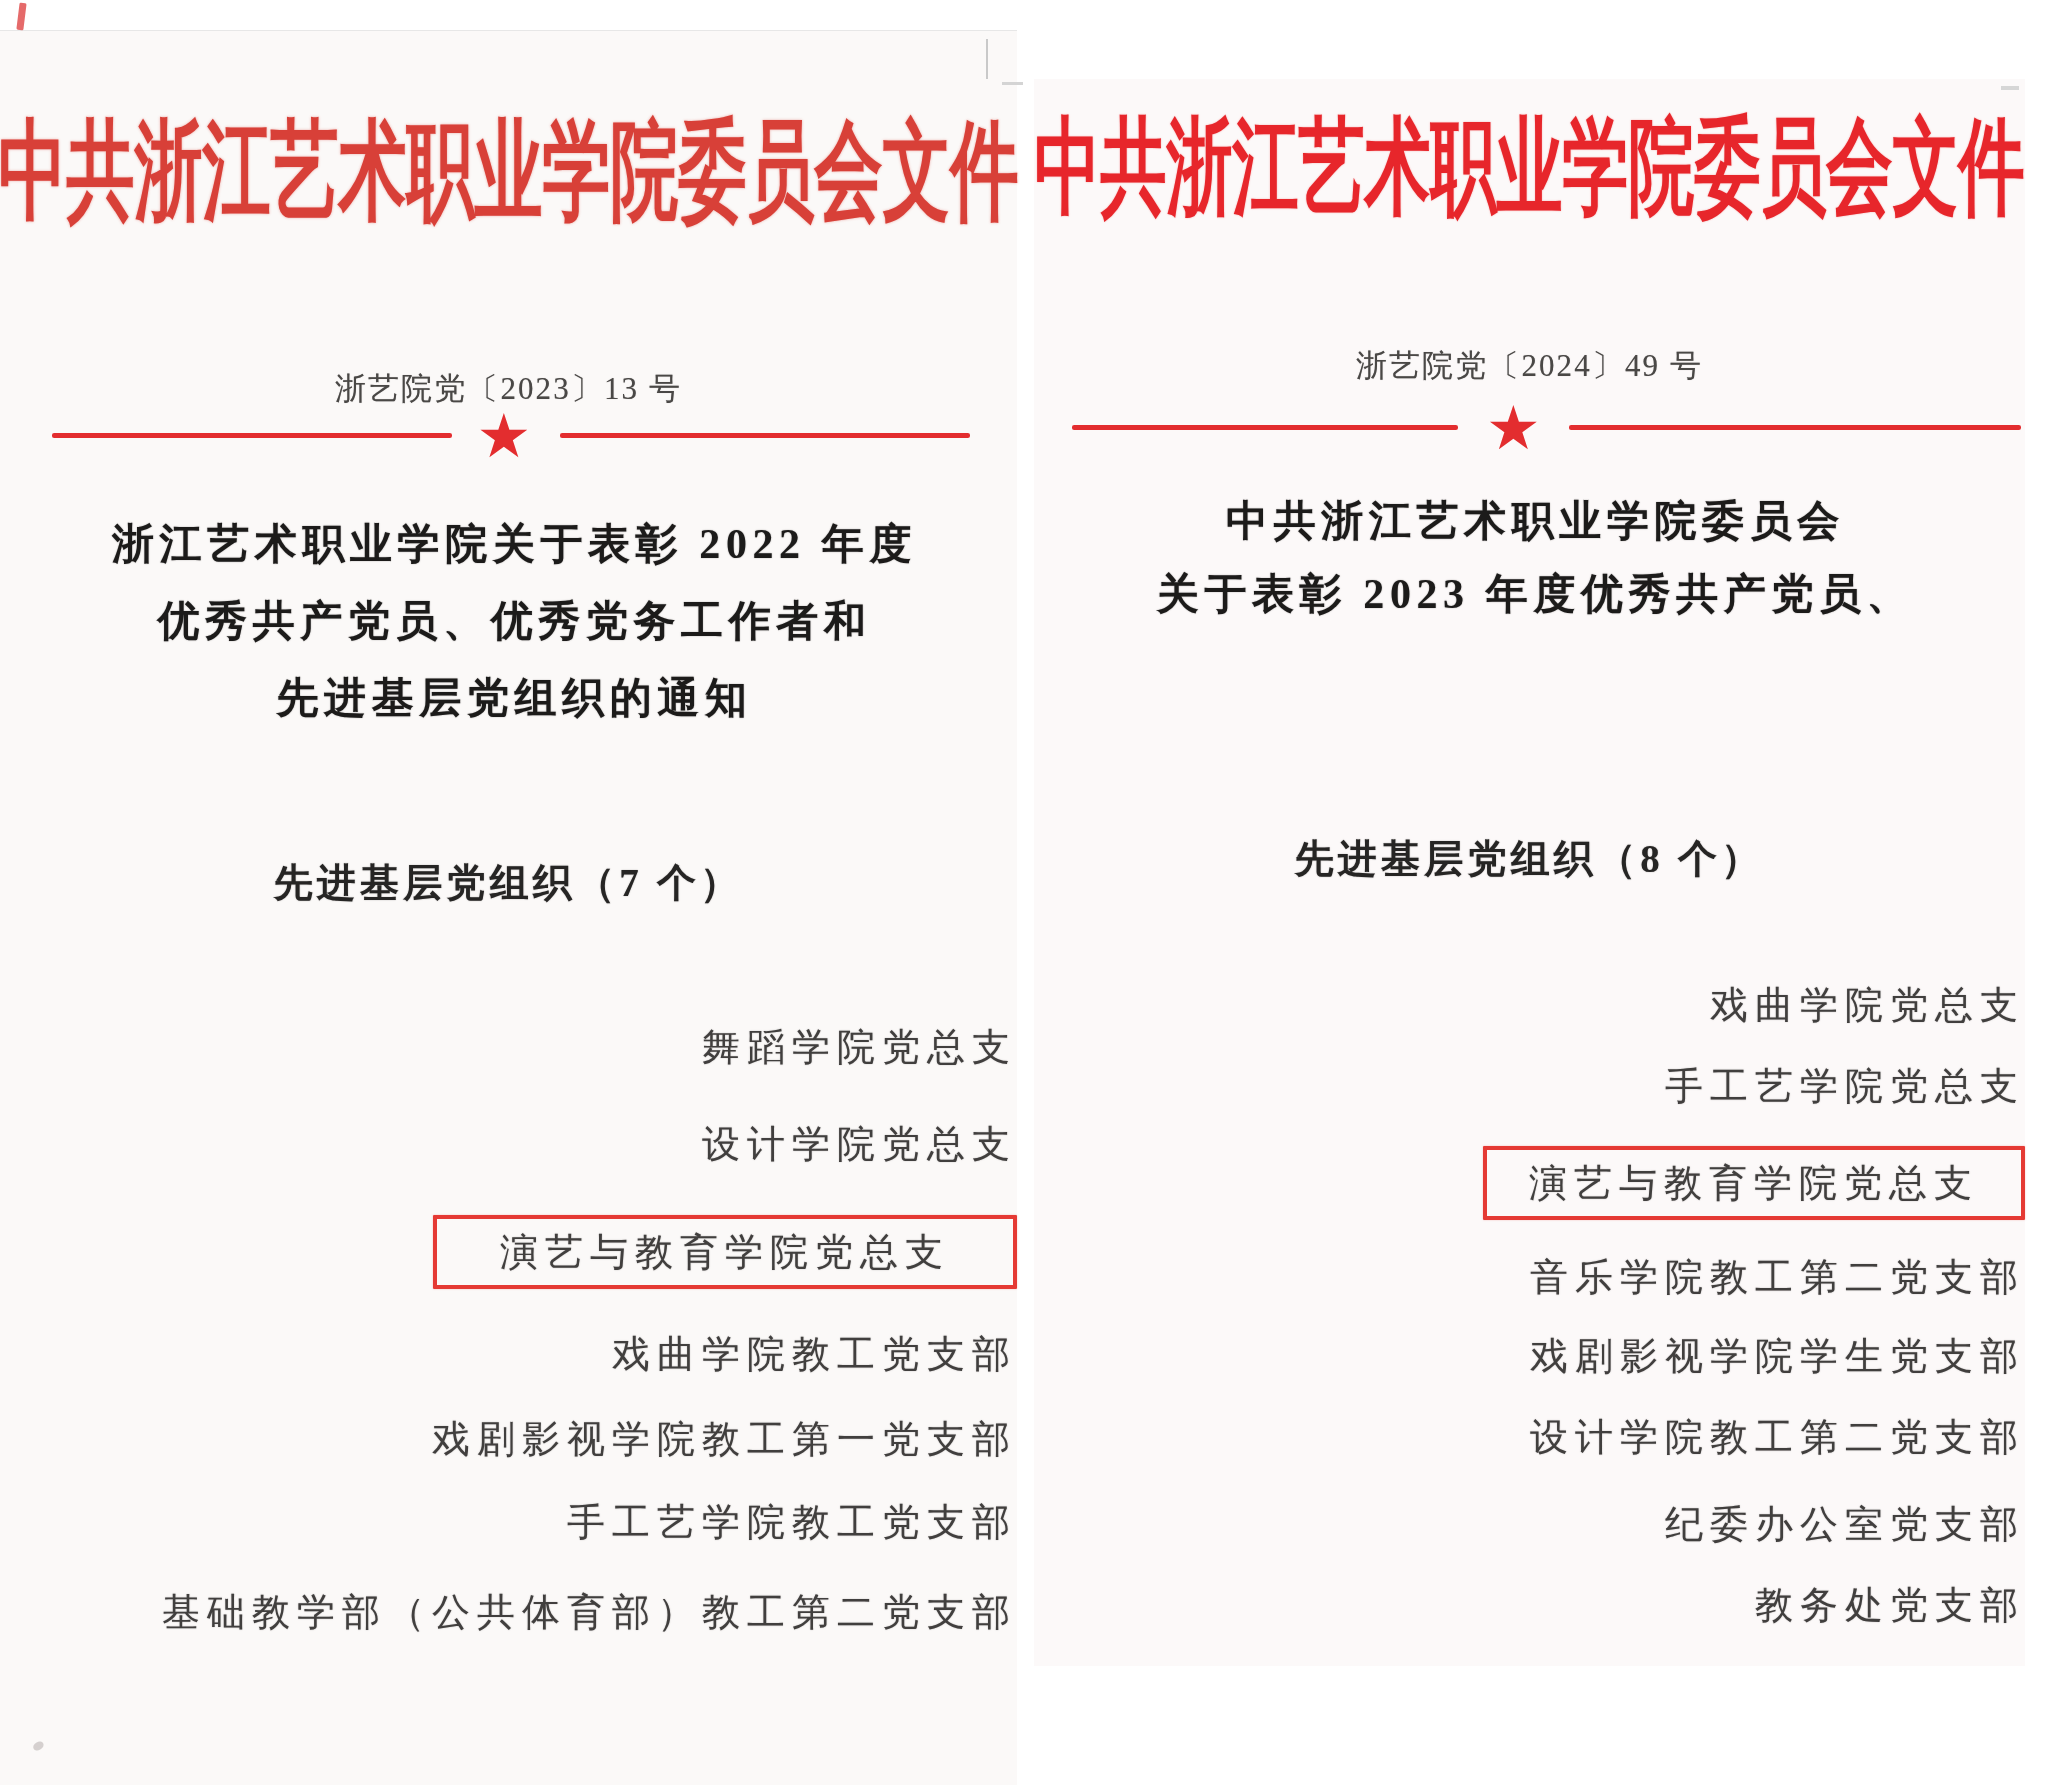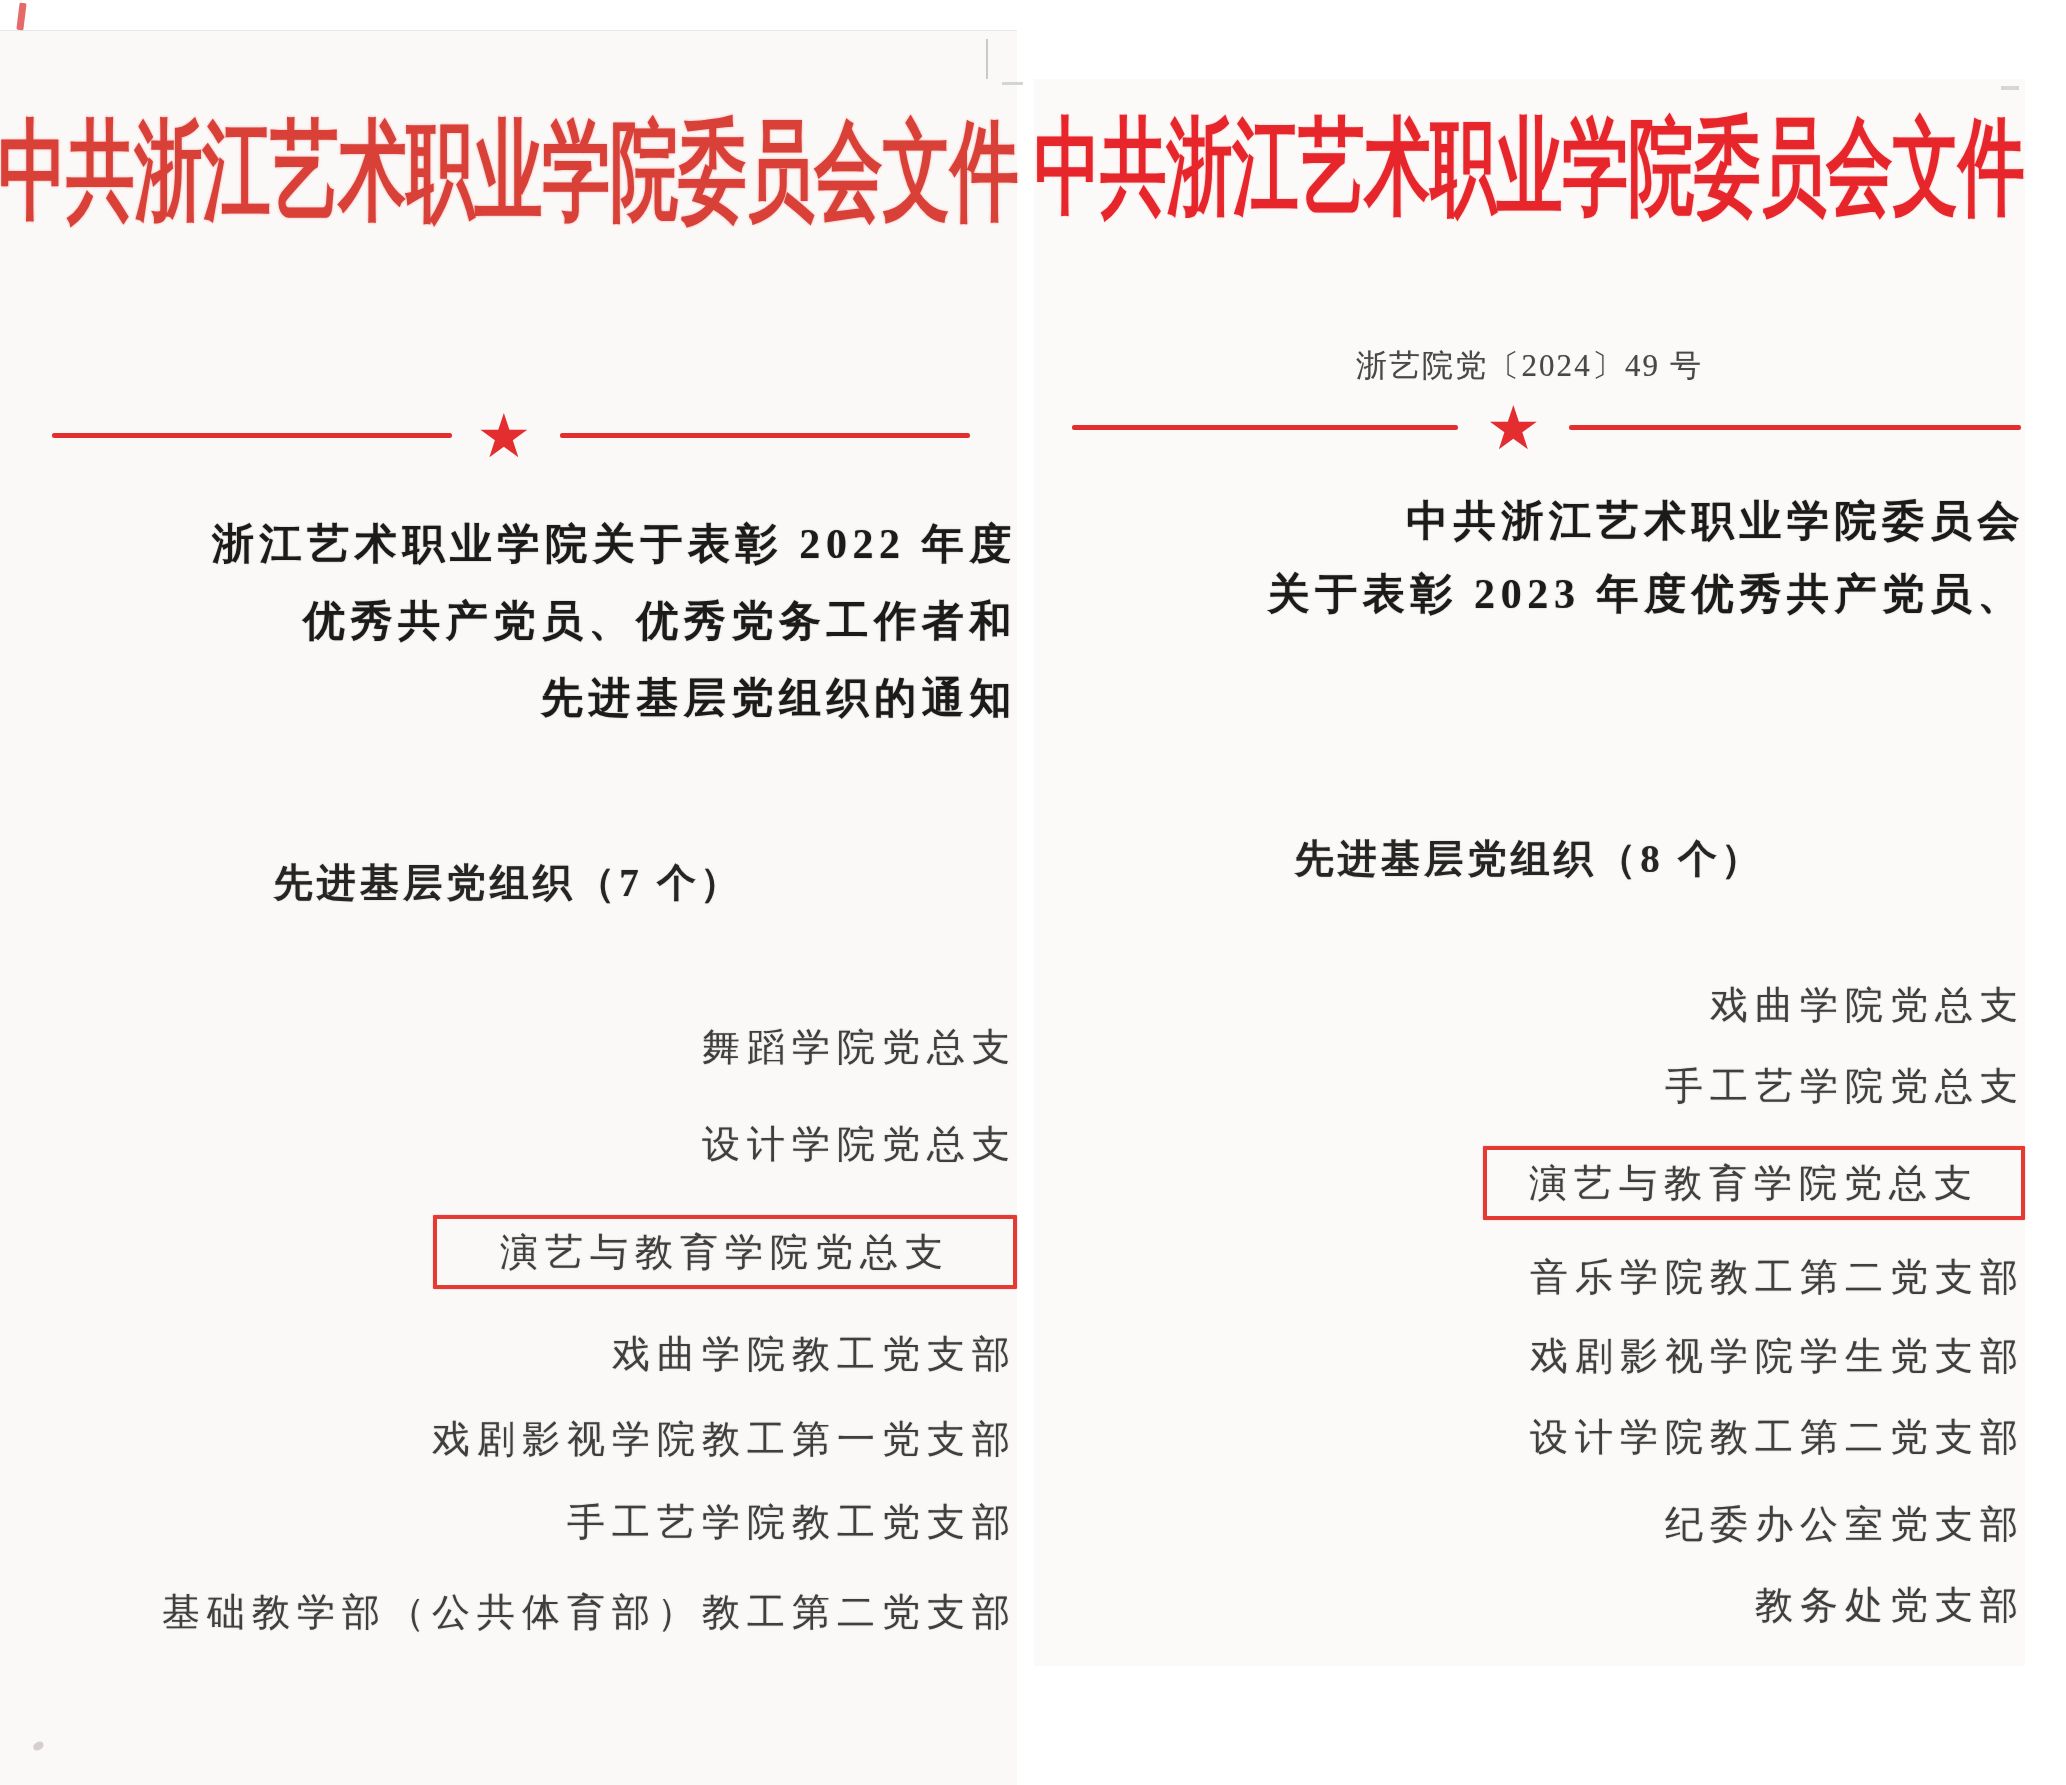--- a/index.html
+++ b/index.html
@@ -32,21 +32,21 @@
   .page-right .starline{left:38px;right:4.2px;top:317px;}
   .rule{height:4.9px;background:#e32d2f;border-radius:2.1px;}
   .rule-a{width:400px;}
   .page-right .rule-a{width:386px;}
   .rule-b{flex:1;}
   .star{font-size:61px;color:#e32d2f;line-height:63px;margin:0 29px 0 24.4px;
         font-family:"DejaVu Sans","Liberation Sans",sans-serif;}
   .page-right .star{margin:0 28px;}
 
   .doc-title{
-    position:absolute;left:12px;right:0;text-align:right;font-weight:700;color:#1c1b1a;
+    position:absolute;left:12px;right:0;text-align:center;font-weight:700;color:#1c1b1a;
     font-size:42px;letter-spacing:5.6px;white-space:nowrap;
     text-shadow:0 0 1.4px rgba(30,28,26,.45);
   }
   .page-left  .doc-title{top:475px;line-height:77px;}
   .page-right .doc-title{top:406px;line-height:73px;}
 
   .section-heading{
     position:absolute;left:0;right:0;text-align:center;font-weight:700;color:#262524;
     font-size:39px;line-height:49px;letter-spacing:4.2px;white-space:nowrap;
     text-shadow:0 0 1.4px rgba(40,38,36,.4);
@@ -72,20 +72,21 @@
   .art-dash2{left:2001px;top:86px;width:18px;height:3.5px;background:#d6d6d6;}
   .art-spot{left:33px;top:1742px;width:11px;height:8.4px;background:#c4bfbd;border-radius:50%;transform:rotate(-30deg);opacity:.7;}
 </style>
 </head>
 <body>
 
 <div class="edge-line"></div>
 
 <div class="page page-left">
   <div class="masthead">中共浙江艺术职业学院委员会文件</div>
+  <div class="docnum">浙艺院党〔2023〕13 号</div>
   <div class="starline">
     <span class="rule rule-a"></span>
     <span class="star">★</span>
     <span class="rule rule-b"></span>
   </div>
   <div class="doc-title">
     <div>浙江艺术职业学院关于表彰 2022 年度</div>
     <div>优秀共产党员、优秀党务工作者和</div>
     <div>先进基层党组织的通知</div>
   </div>

